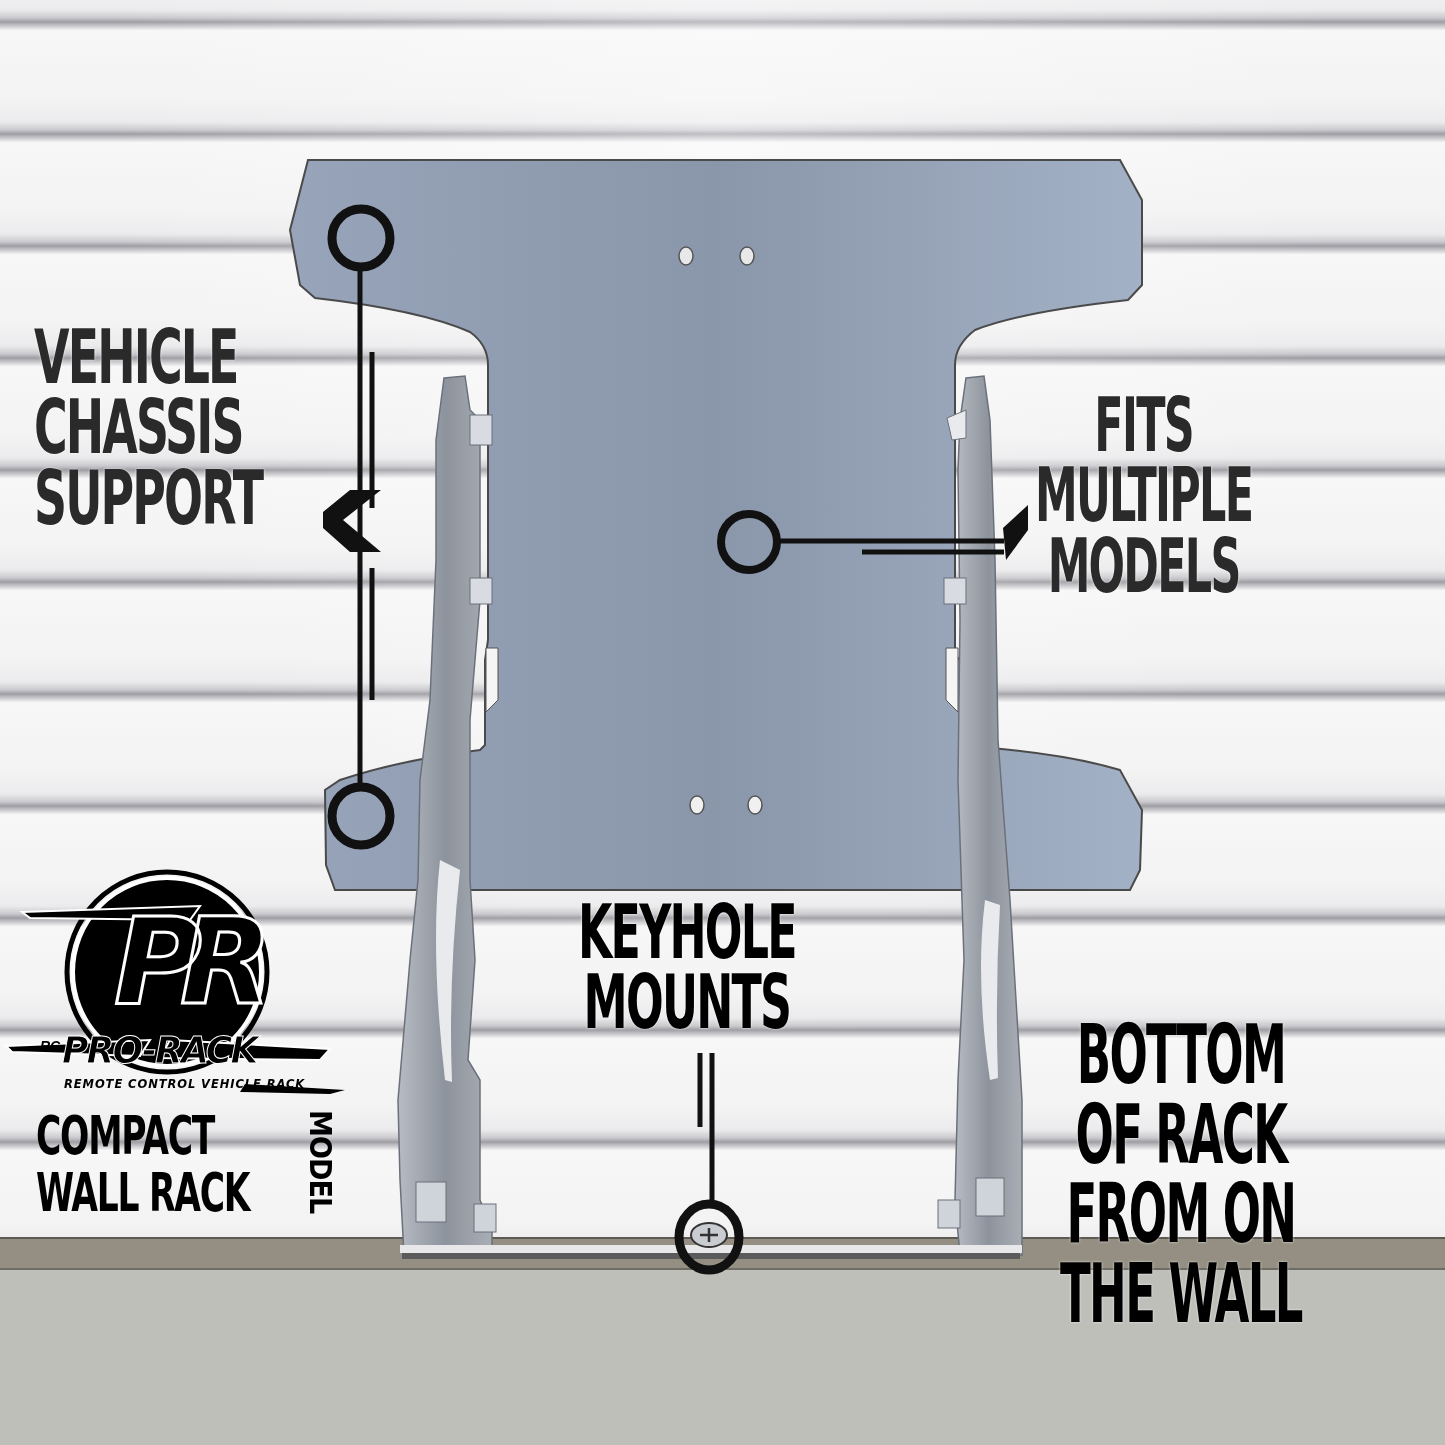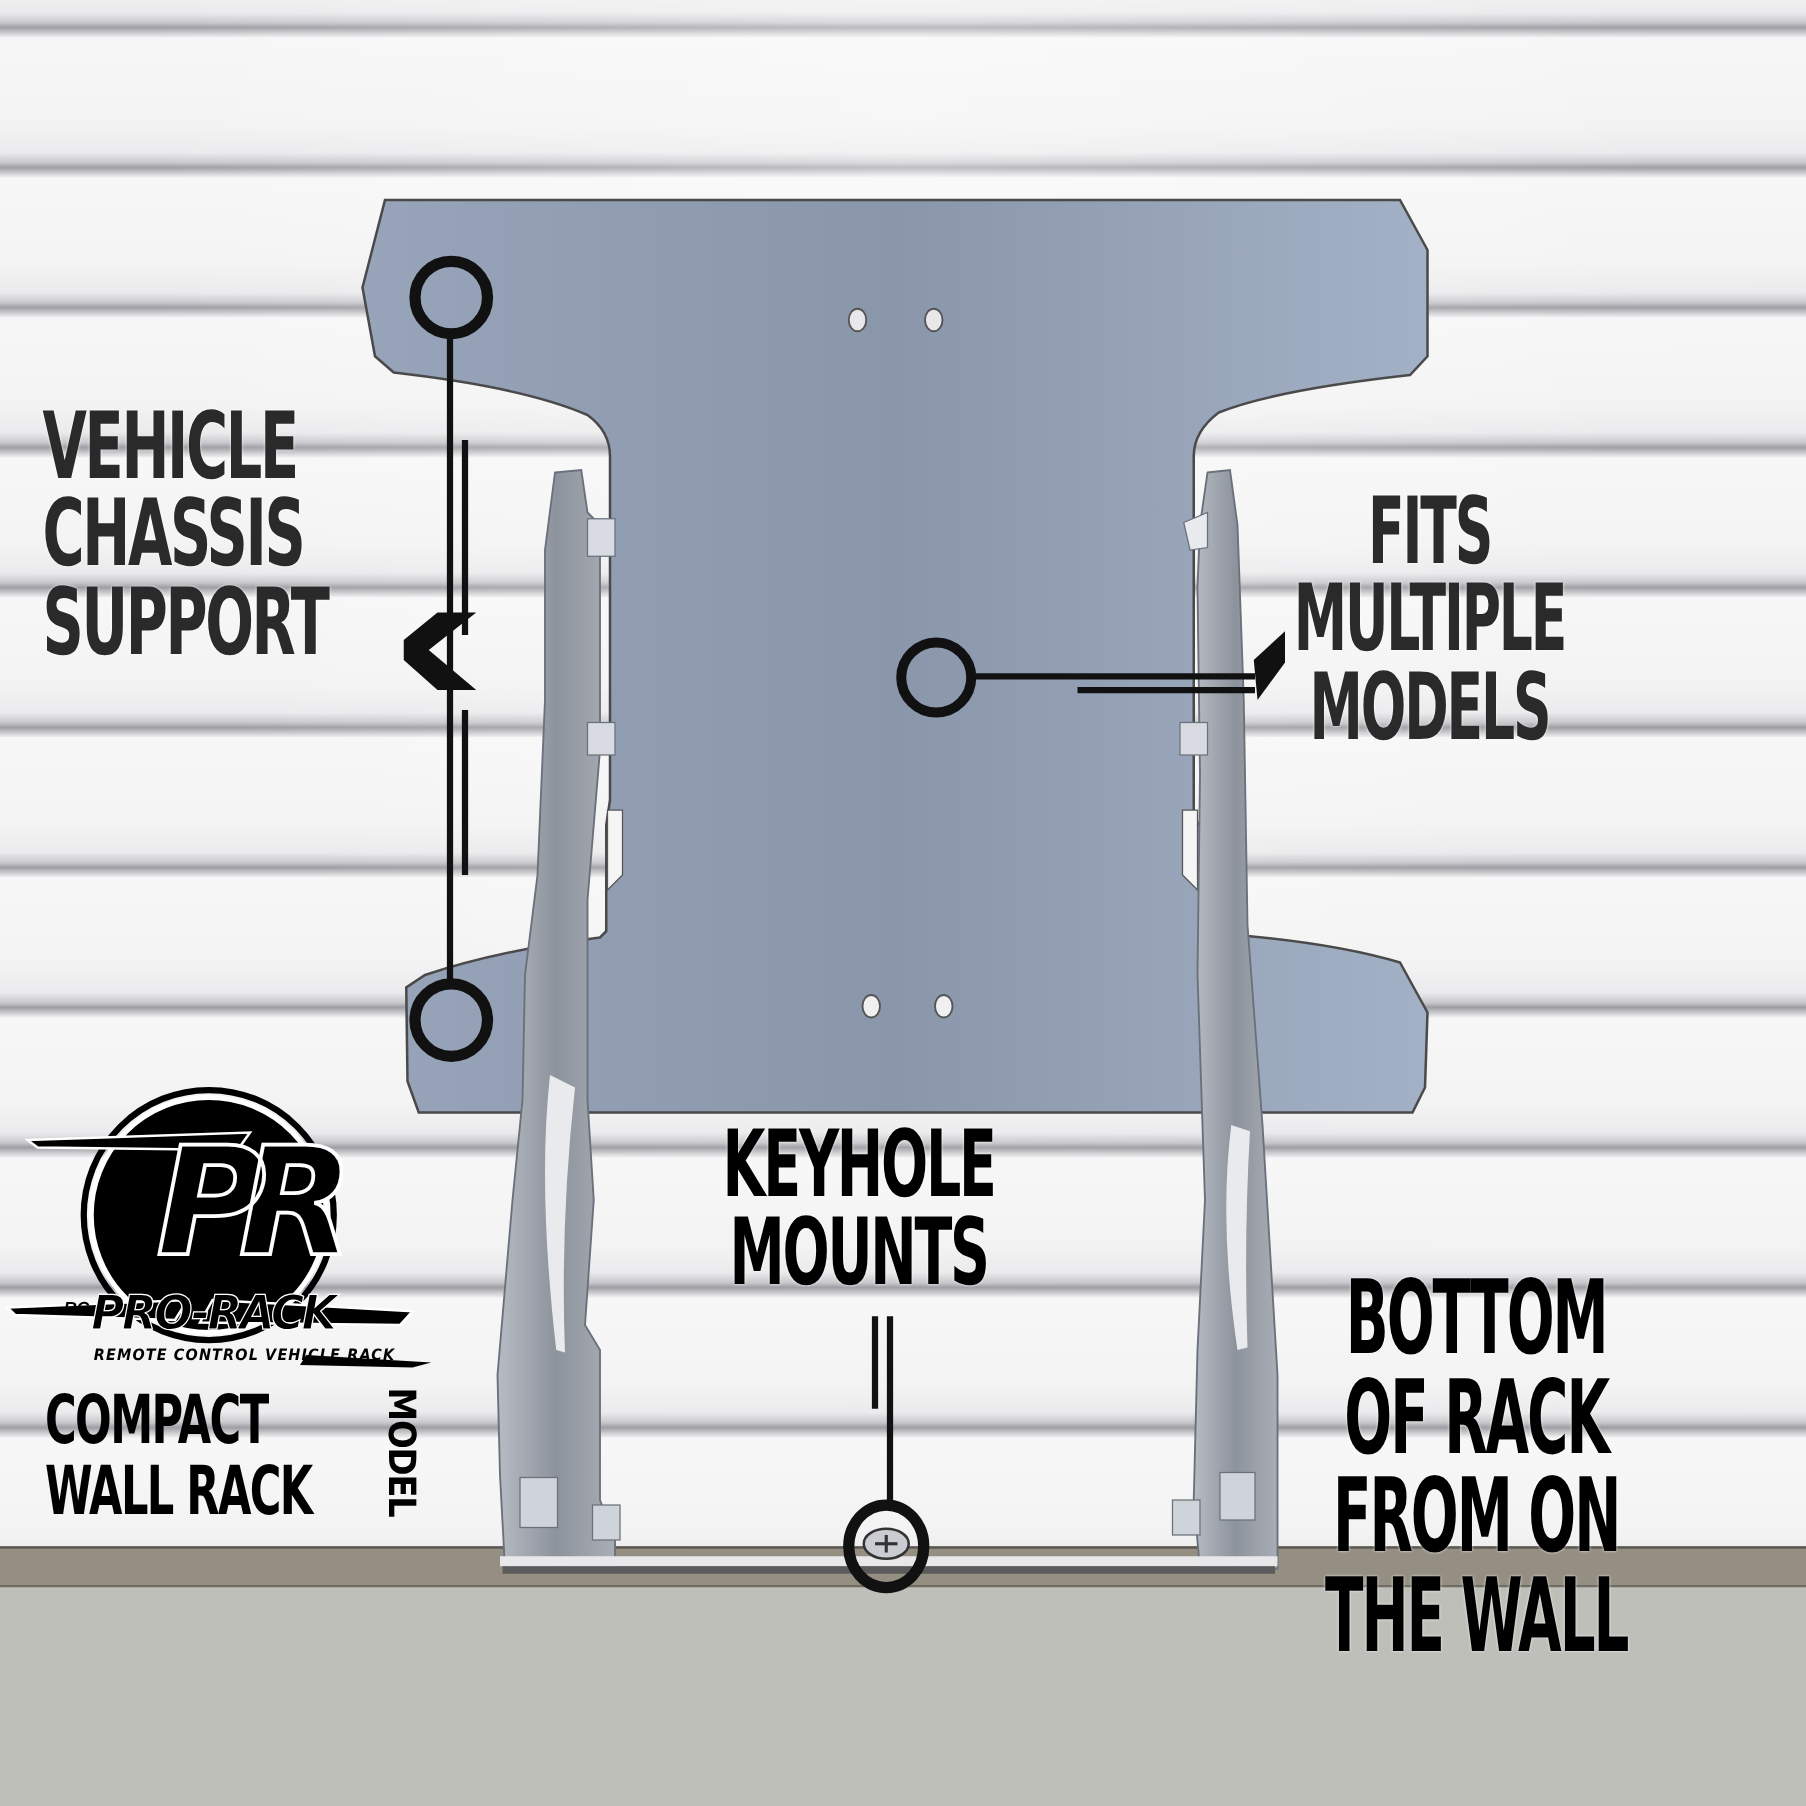--- a/index.html
+++ b/index.html
@@ -35,21 +35,21 @@
       transform-origin: left top; white-space: nowrap;
       text-shadow: 0 0 3px rgba(255,255,255,0.9);
     }
     .label .line { display: block; }
     #lbl-chassis { left: 34px; top: 322px; font-size: 74px; transform: scaleX(0.62); }
     #lbl-fits { left: 1035px; top: 390px; font-size: 74px; transform: scaleX(0.58); text-align: center; }
     #lbl-fits .line { text-align: center; }
     #lbl-keyhole { left: 578px; top: 897px; color: #000; font-size: 74px; transform: scaleX(0.6); text-align: center; }
     #lbl-bottom { left: 1060px; top: 1015px; color: #000; font-size: 82px; transform: scaleX(0.55); line-height: 0.97; }
     #lbl-bottom .line { text-align: center; }
-    .logo-wrap { position: absolute; left: 25px; top: 878px; width: 340px; height: 220px; }
+    .logo-wrap { position: absolute; left: 14px; top: 878px; width: 340px; height: 220px; }
     .logo-text {
       position: absolute; left: 48px; top: 150px; color: #000; font-weight: 900; font-style: italic;
       font-family: "DejaVu Sans", sans-serif; font-size: 38px; letter-spacing: -2px;
       transform: scaleX(0.95); transform-origin: left top;
       -webkit-text-stroke: 1px #fff;
     }
     .logo-rc { position: absolute; left: 26px; top: 160px; font-size: 14px; font-style: italic; font-weight: 700; color:#000; }
     .logo-tagline {
       position: absolute; left: 50px; top: 198px; font-size: 12.5px; font-weight: 900; font-style: italic;
       color: #000; letter-spacing: 1px; font-family: "DejaVu Sans", sans-serif;

